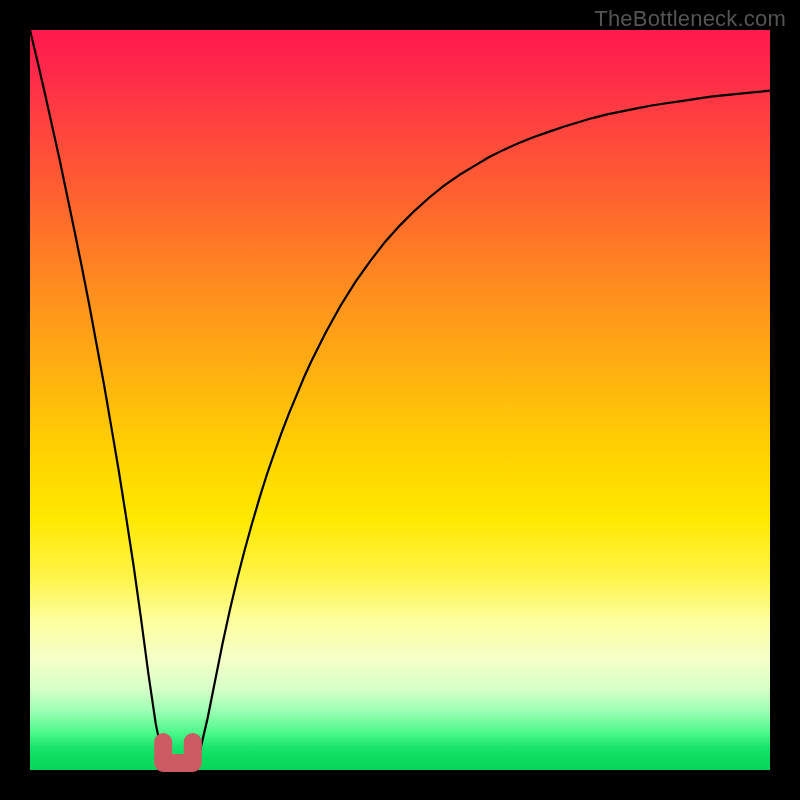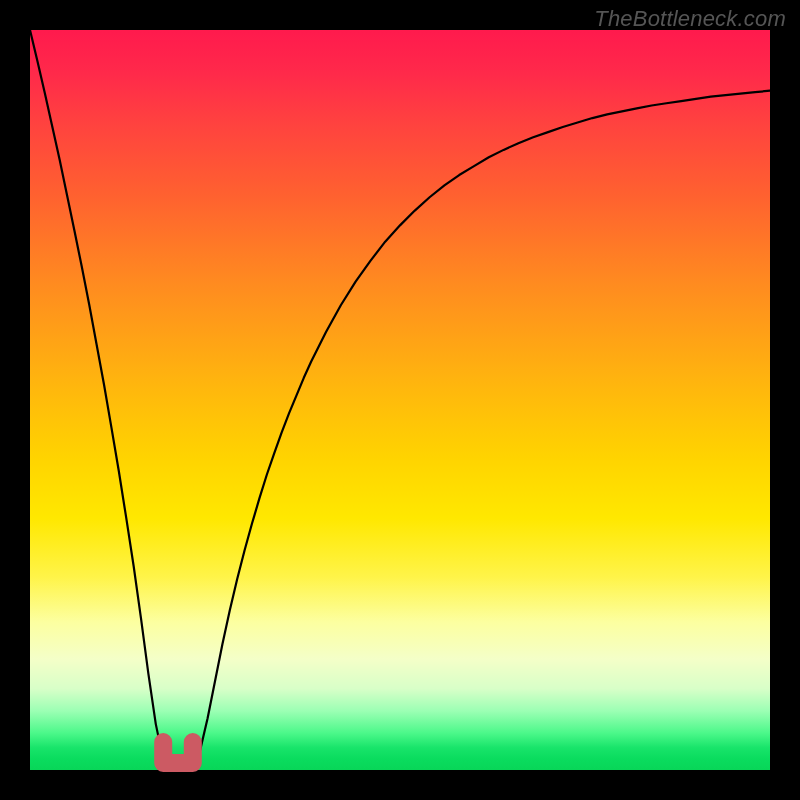--- a/index.html
+++ b/index.html
@@ -46,21 +46,20 @@
     );
   }
   .watermark {
     position: absolute;
     top: 6px;
     right: 14px;
     color: #555;
     font-size: 22px;
     letter-spacing: 0.2px;
     user-select: none;
-    font-style: italic;
   }
   svg.curve {
     position: absolute;
     left: 0;
     top: 0;
     width: 740px;
     height: 740px;
     overflow: visible;
   }
 </style>

